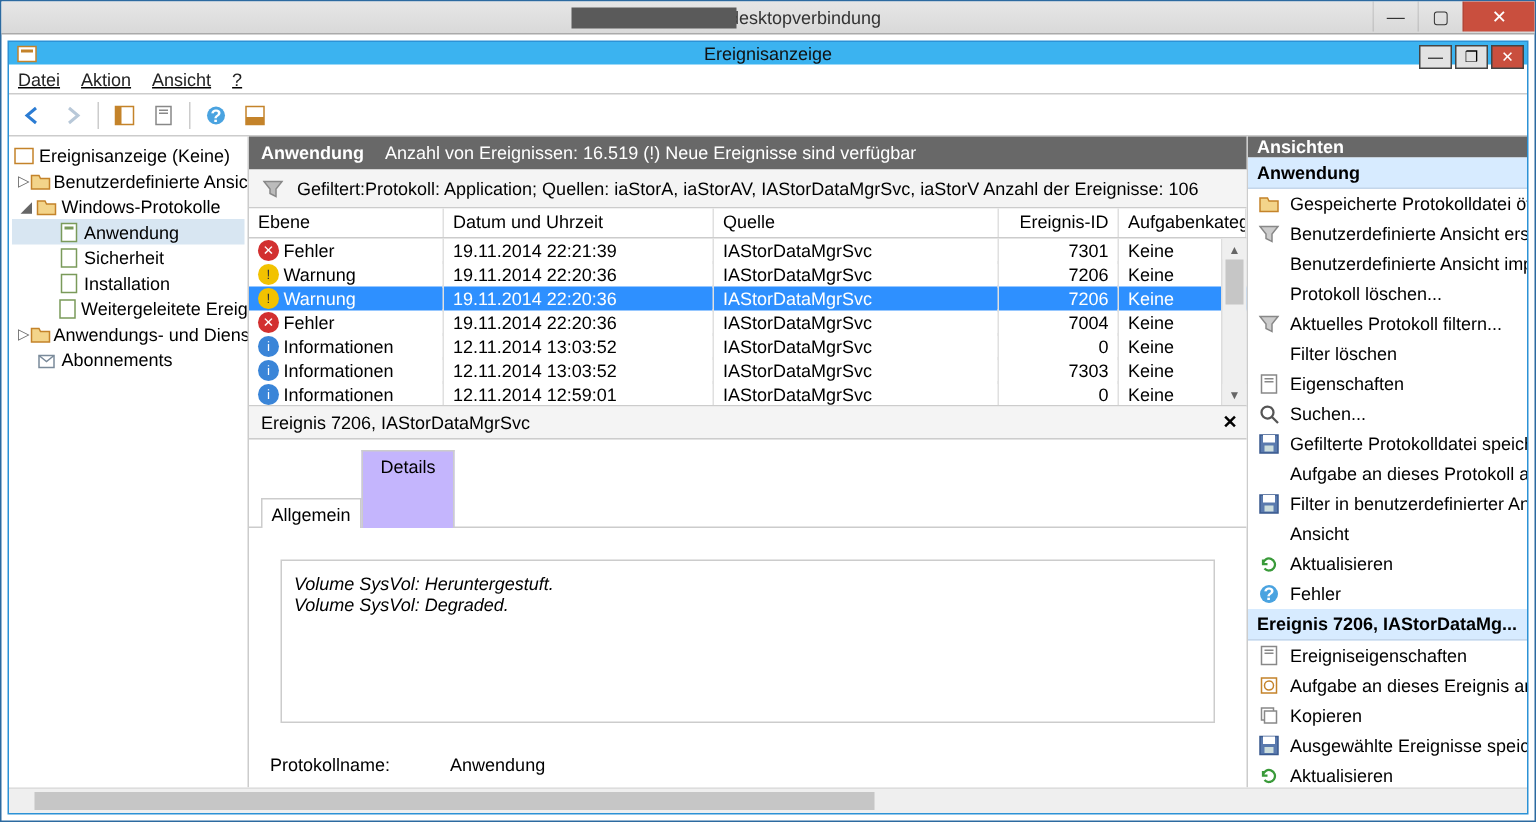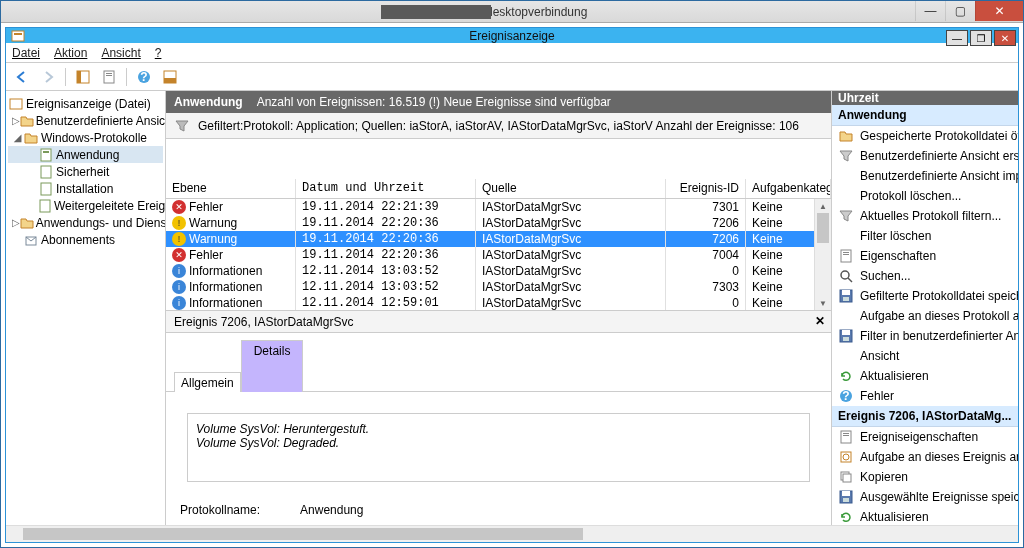--- a/index.html
+++ b/index.html
@@ -25,23 +25,23 @@
   .content{flex:1;display:flex;min-height:0;}
   .tree{width:160px;border-right:1px solid #ccc;padding:4px 2px;overflow:hidden;}
   .tree-item{display:flex;align-items:center;height:17px;white-space:nowrap;}
   .tw{display:inline-block;width:11px;text-align:center;color:#666;font-size:10px;}
   .tree-icon{width:16px;height:16px;display:inline-flex;align-items:center;justify-content:center;margin-right:2px;}
   .tree .sel{background:#d8e6f2;}
   .center{flex:1;display:flex;flex-direction:column;border-right:1px solid #ccc;min-width:0;}
   .grid-header{height:22px;background:#686868;color:#fff;display:flex;align-items:center;padding-left:8px;gap:14px;}
   .grid-header .b{font-weight:600;}
   .filter-row{height:26px;background:#f4f4f4;border-bottom:1px solid #ccc;display:flex;align-items:center;padding-left:8px;gap:8px;}
-  .cols{height:20px;display:flex;border-bottom:1px solid #ccc;background:#fff;margin-top:40px;}
+  .cols{height:20px;display:flex;border-bottom:1px solid #ccc;background:#fff;}
   .col{padding:2px 6px;border-right:1px solid #e0e0e0;white-space:nowrap;overflow:hidden;}
-  .c1{width:130px;} .c2{width:180px;font-family:Liberation Mono, monospace;} .c3{width:190px;} .c4{width:80px;text-align:right;} .c5{flex:1;}
+  .c1{width:130px;} .c2{width:180px;} .c3{width:190px;} .c4{width:80px;text-align:right;} .c5{flex:1;}
   .rows{height:112px;overflow:hidden;border-bottom:1px solid #ccc;position:relative;}
   .row{height:16px;display:flex;align-items:center;}
   .row.sel{background:#2e90ff;color:#fff;}
   .row .c1{display:flex;align-items:center;gap:3px;}
   .lvl-icon{width:14px;height:14px;border-radius:7px;display:inline-flex;align-items:center;justify-content:center;font-size:9px;color:#fff;flex:none;}
   .err{background:#d23030;} .warn{background:#f2c200;color:#333;} .info{background:#3a85d8;}
   .vscroll{position:absolute;right:0;top:0;width:17px;bottom:0;background:#efefef;border-left:1px solid #ddd;}
   .vscroll .thumb{position:absolute;left:2px;right:2px;top:14px;height:30px;background:#c6c6c6;}
   .vscroll .arr{position:absolute;left:0;right:0;height:14px;background:#efefef;display:flex;align-items:center;justify-content:center;font-size:8px;color:#666;}
   .detail-title{height:22px;background:#f4f4f4;border-bottom:1px solid #ccc;display:flex;align-items:center;padding:0 8px;position:relative;}
@@ -139,21 +139,21 @@
 
     <div class="content">
 
       <div class="tree">
         <div class="tree-item">
             <span class="tree-icon">
               <svg width="14" height="14">
                 <rect x="1" y="2" width="12" height="10" fill="#fff" stroke="#c4832a"></rect>
               </svg>
             </span>
-            <span>Ereignisanzeige (Datei)</span>
+            <span>Ereignisanzeige (Keine)</span>
           </div>
         <div class="tree-item" style="padding-left:4px">
             <span class="tw">▷</span>
             <span class="tree-icon">
               <svg width="14" height="12">
                 <path d="M1 2h5l1 2h6v7H1z" fill="#f3d48a" stroke="#c4832a"></path>
               </svg>
             </span>
             <span>Benutzerdefinierte Ansichten</span>
           </div>
@@ -329,21 +329,21 @@
           <div>Volume SysVol: Heruntergestuft.</div>
           <div>Volume SysVol: Degraded.</div>
         </div>
         <div class="detail-foot">
           <span>Protokollname:</span>
           <span>Anwendung</span>
         </div>
       </div>
 
       <div class="actions">
-        <div class="actions-hd">Uhrzeit</div>
+        <div class="actions-hd">Ansichten</div>
         <div class="actions-sub">Anwendung</div>
         <div id="acts1">
             <div class="act">
               <span class="aicon">
                 <svg width="14" height="14">
                   <path d="M1 3h5l1 2h6v7H1z" fill="#f3d48a" stroke="#c4832a"></path>
                 </svg>
               </span>
               <span>Gespeicherte Protokolldatei öff...</span>
             </div>

